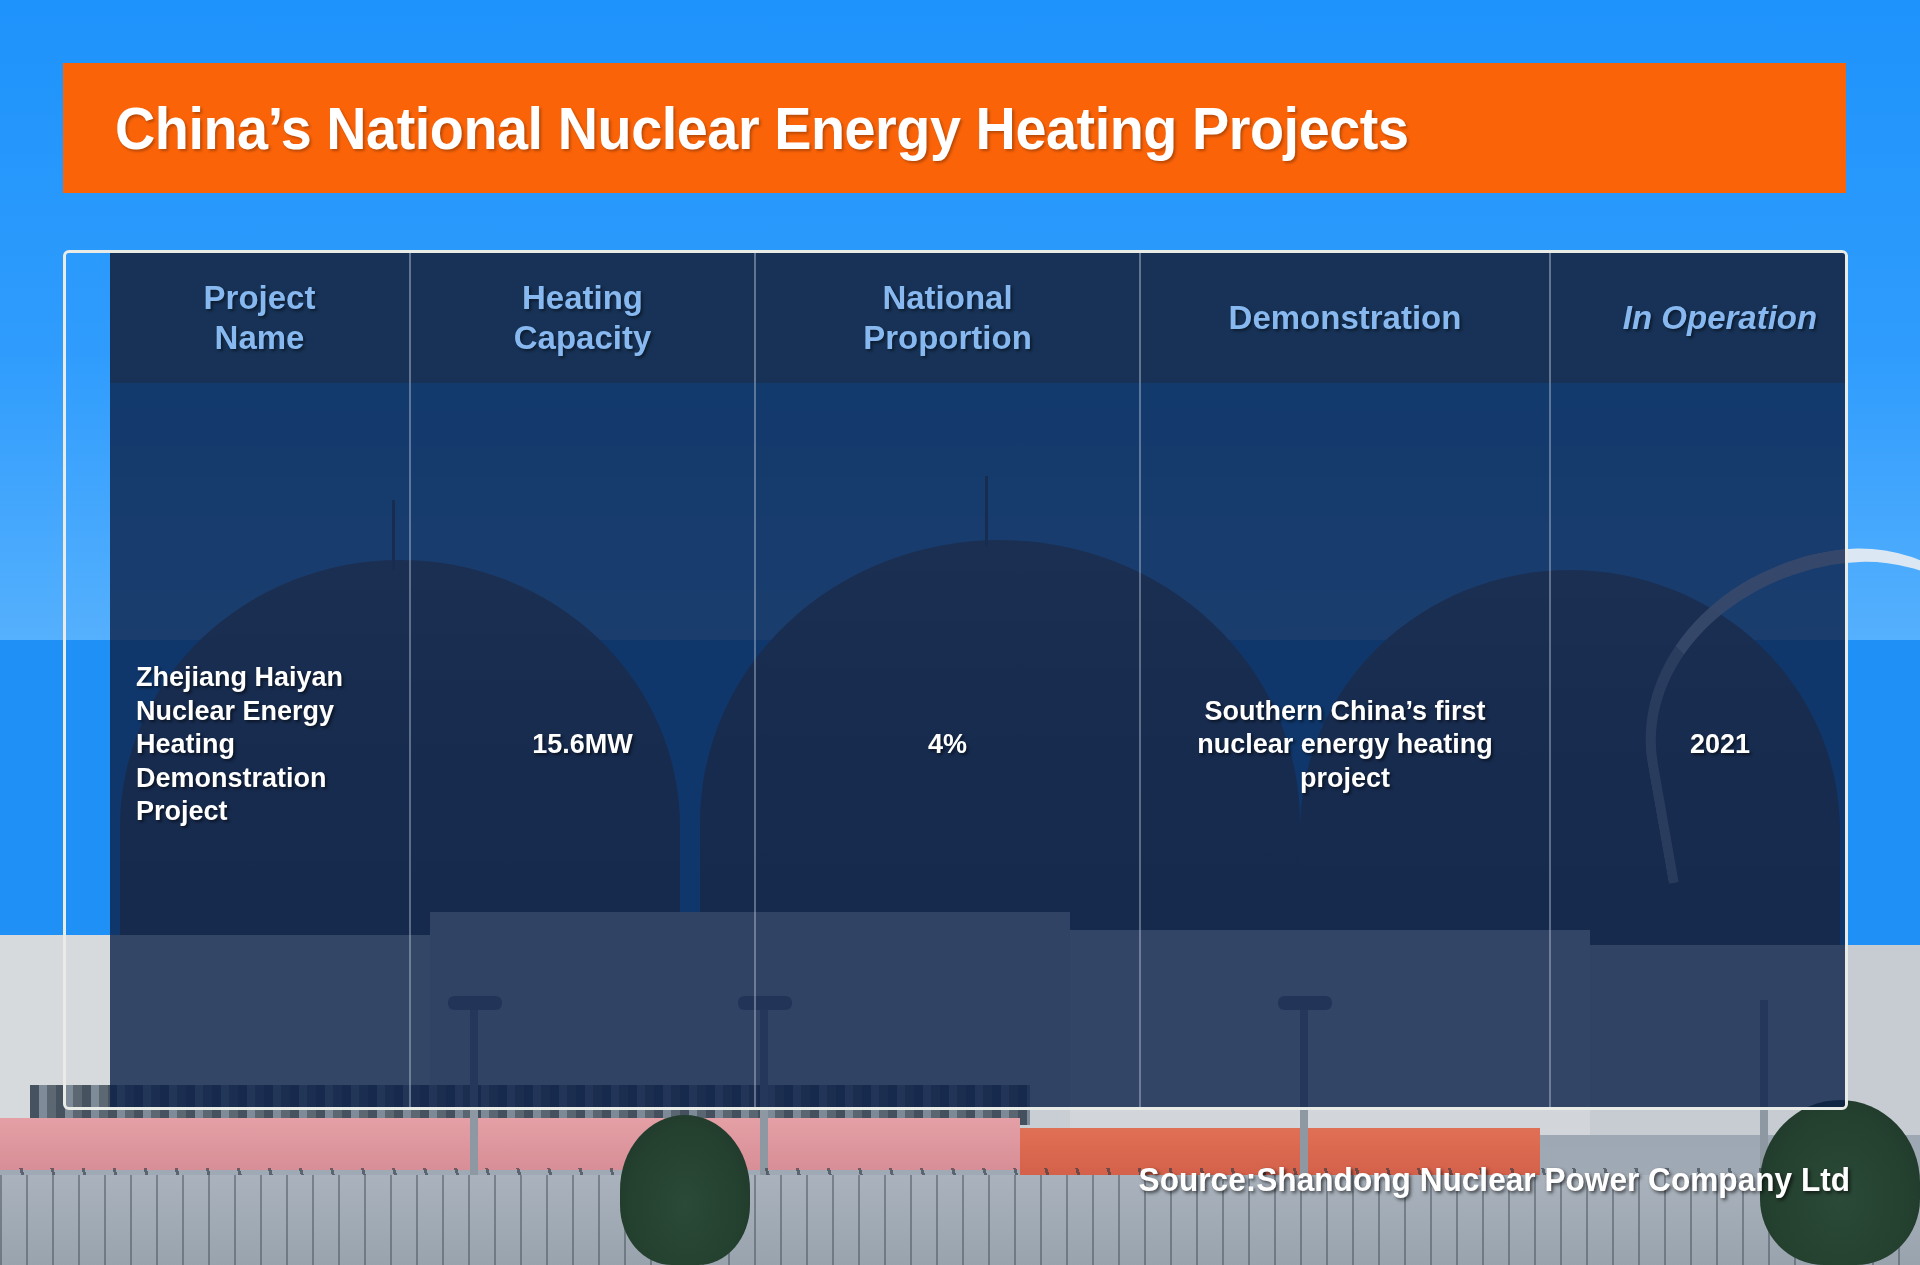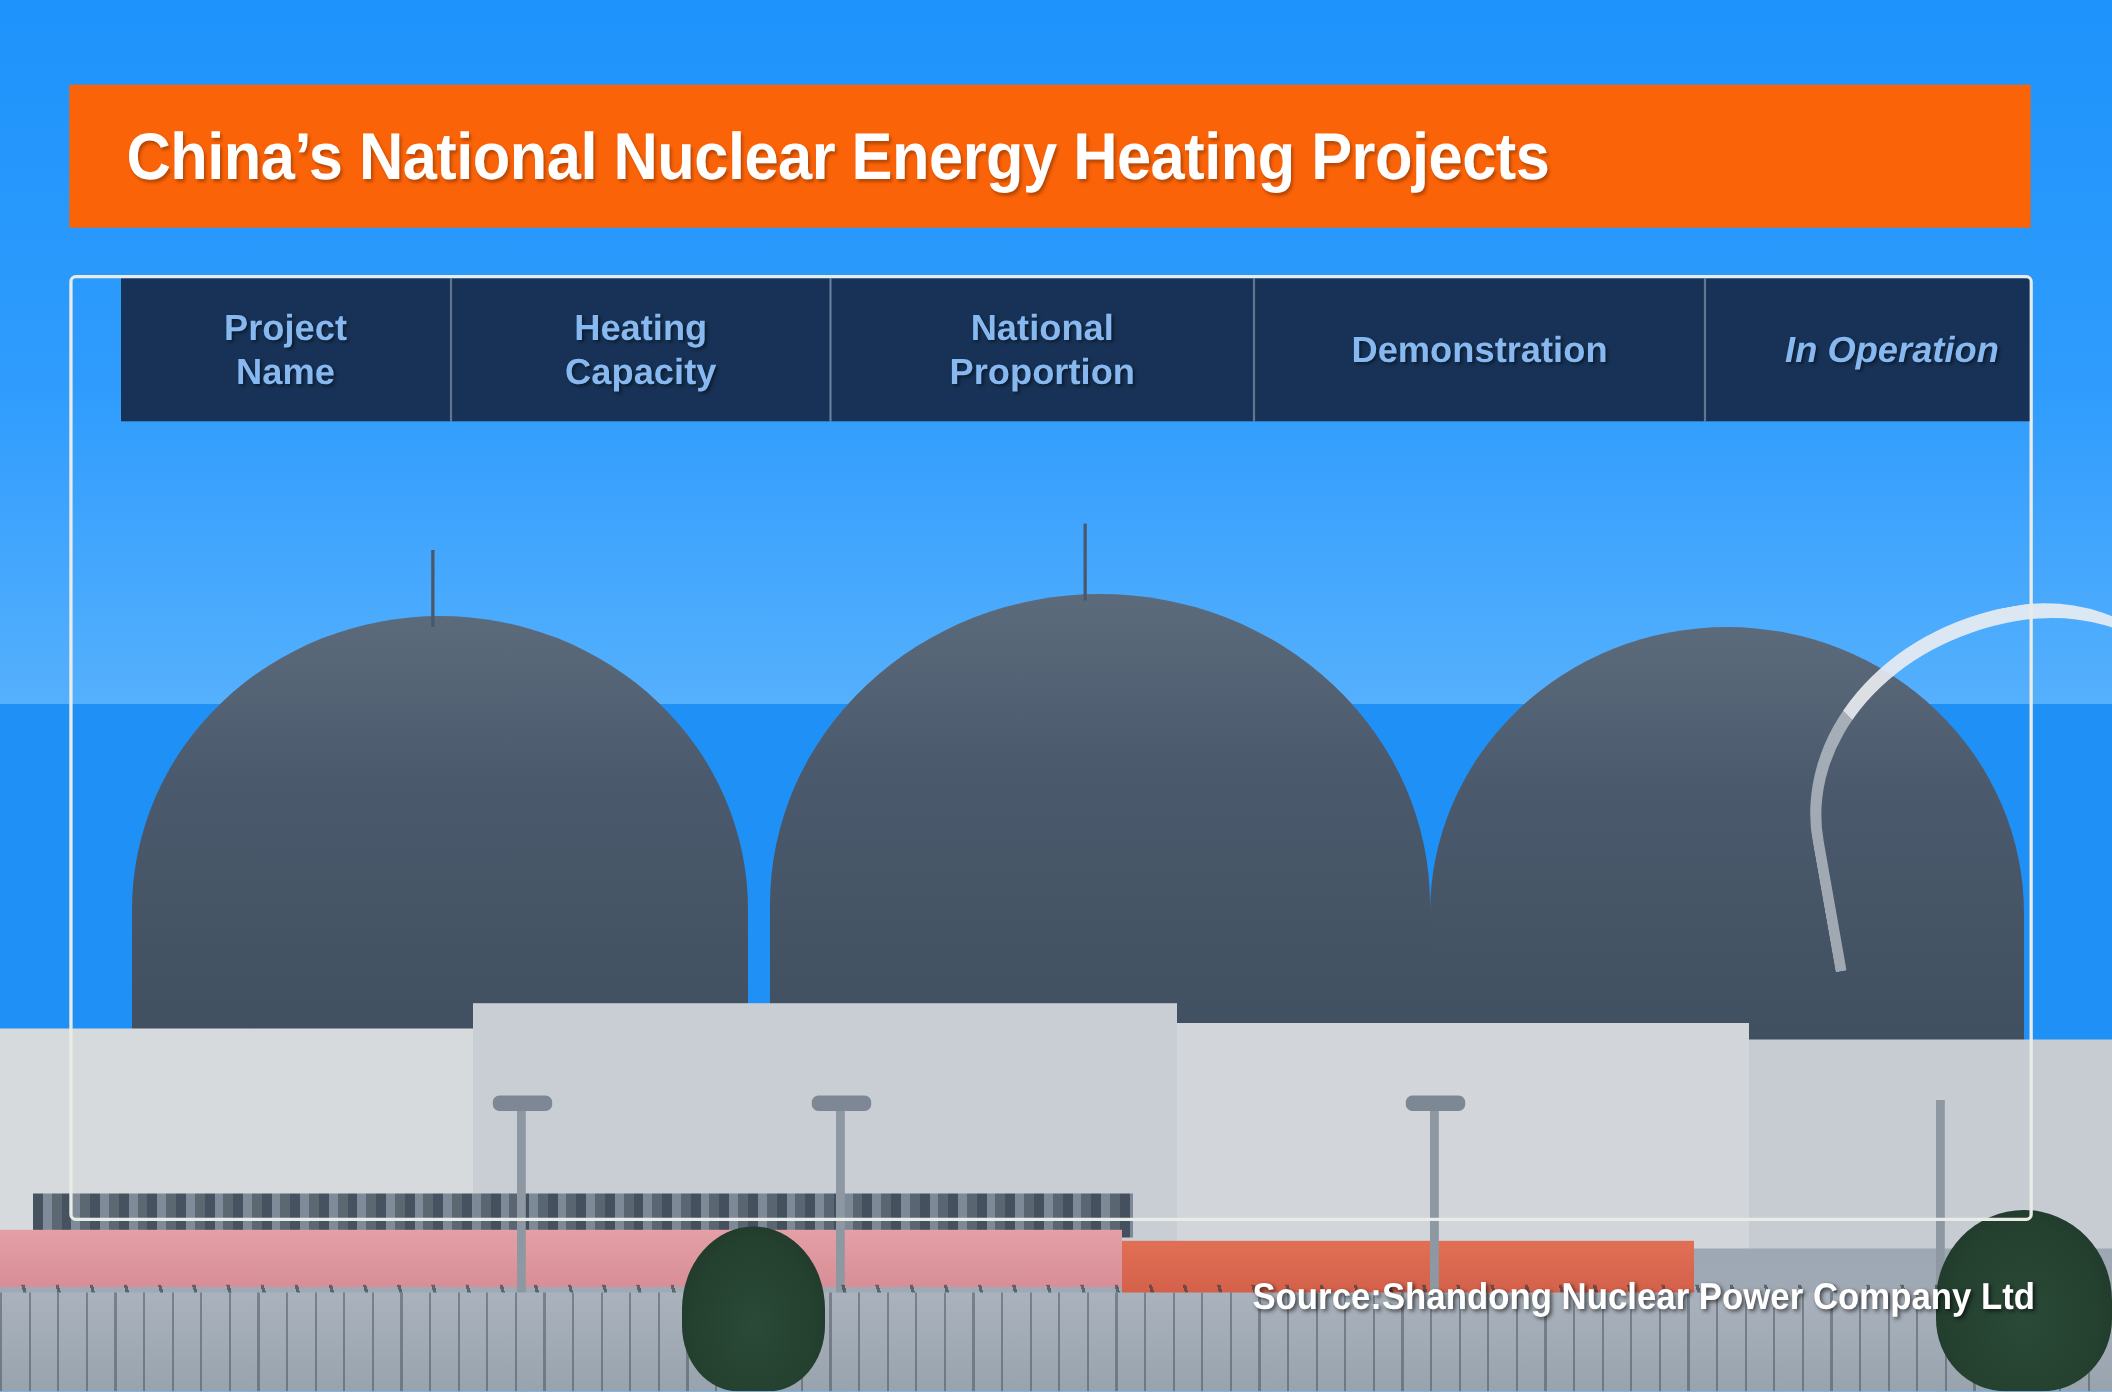--- a/index.html
+++ b/index.html
@@ -95,21 +95,21 @@
     position:absolute; left:620px; top:1115px; width:130px; height:150px;
     background:radial-gradient(ellipse at 50% 60%,#2b4a38 0%,#24402f 60%,#1d3527 100%);
     border-radius:50% 50% 40% 40%;
   }
   .tree.t2 { left:1760px; top:1100px; width:160px; height:165px; }
 
   
   #fg { position:absolute; inset:0; }
 
   .title-bar {
-    position:absolute; left:63px; top:77px; width:1783px; height:130px;
+    position:absolute; left:63px; top:63px; width:1783px; height:130px;
     background:#fb6308;
     display:flex; align-items:center;
   }
   .title-text {
     margin-left:52px;
     color:#ffffff;
     font-size:60px;
     font-weight:bold;
     font-family:"Liberation Sans Narrow","Liberation Sans", sans-serif;
     letter-spacing:-0.5px;
@@ -244,20 +244,27 @@
 Name</th>
             <th class="nowrap">Heating
 Capacity</th>
             <th class="nowrap">National
 Proportion</th>
             <th class="nowrap">Demonstration</th>
             <th class="nowrap">In Operation</th>
           </tr>
         </thead>
         <tbody>
+          <tr class="row-dark r2">
+            <td class="namecell">Zhejiang Haiyan Nuclear Energy Heating Demonstration Project</td>
+            <td>15.6MW</td>
+            <td>4%</td>
+            <td>Southern China’s first nuclear energy heating project</td>
+            <td class="nowrap">2021</td>
+          </tr>
         </tbody>
       </table>
     </div>
 
     <div class="source">Source:Shandong Nuclear Power Company Ltd</div>
 
   </div>
 </div>
 
 </body></html>

